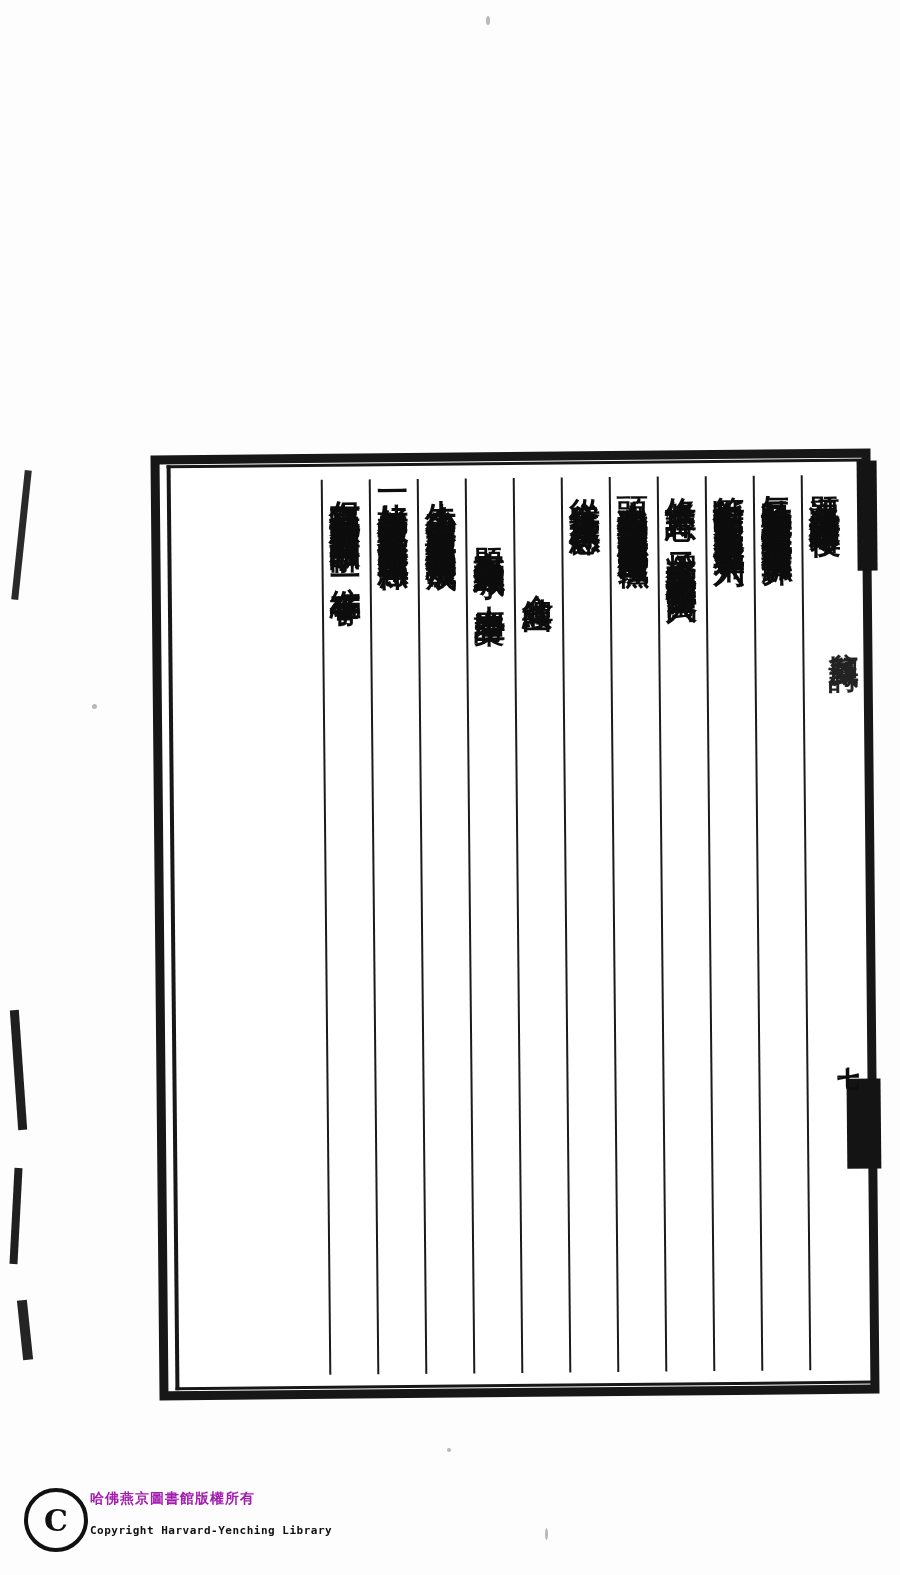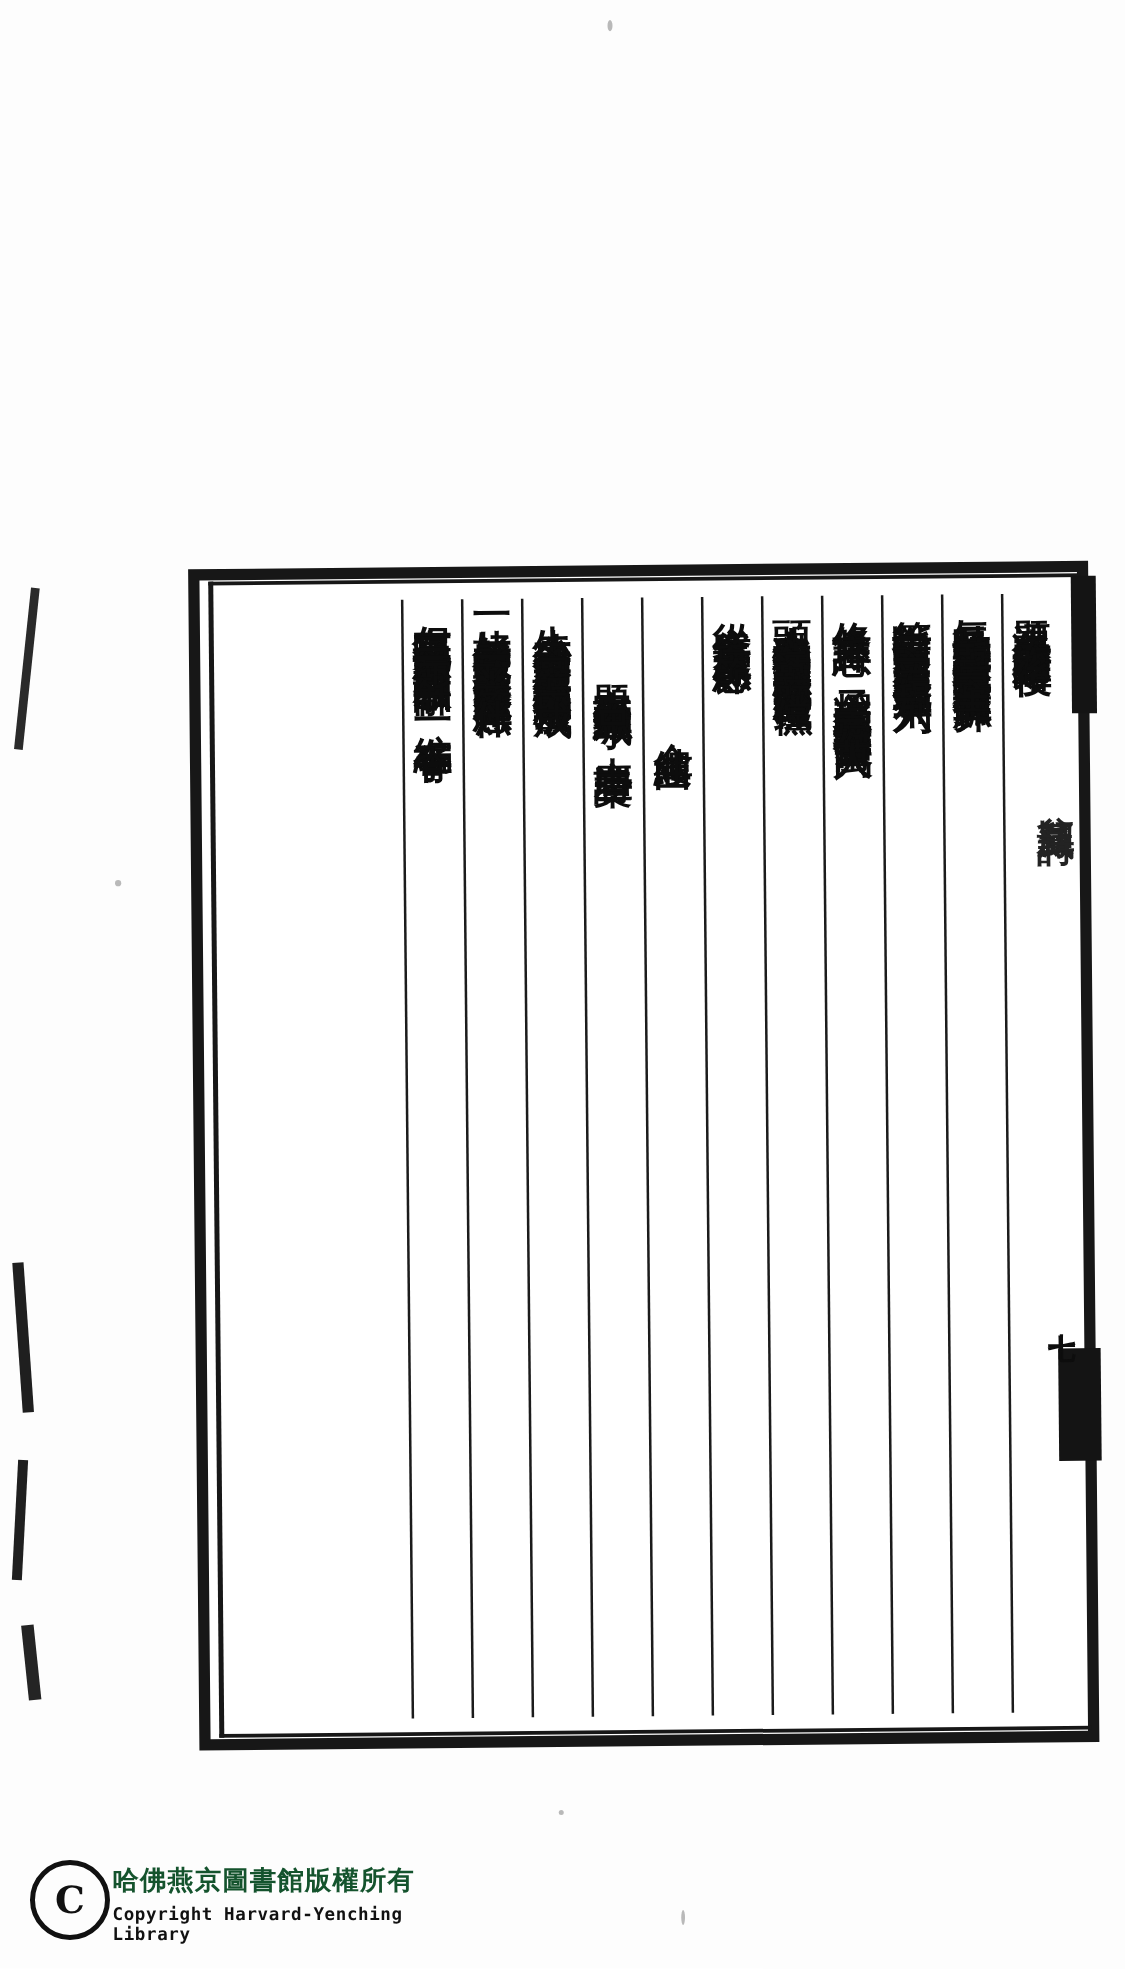--- a/index.html
+++ b/index.html
@@ -162,31 +162,31 @@
     font-family: "DejaVu Serif", serif;
     font-size: 30px;
     font-weight: 700;
     color: #111;
   }
   .stamp-cn {
     position: absolute;
     left: 72px;
     top: 12px;
     font-family: "DejaVu Sans", sans-serif;
-    font-size: 21px;
+    font-size: 14px;
     letter-spacing: 1px;
-    color: #14532d;
+    color: #a21caf;
     font-weight: 700;
   }
   .stamp-en {
     position: absolute;
     left: 72px;
     top: 46px;
     font-family: "DejaVu Sans Mono", monospace;
-    font-size: 14px;
+    font-size: 11px;
     letter-spacing: .5px;
     color: #111;
     font-weight: 700;
   }
 
   
   .edge-mark {
     position: absolute;
     background: #1d1d1d;
   }

